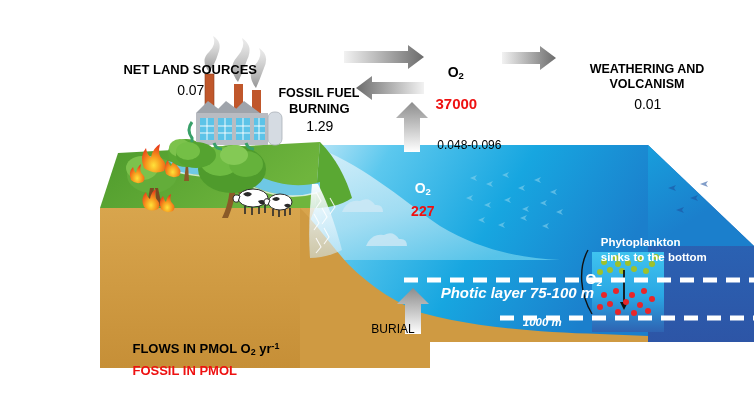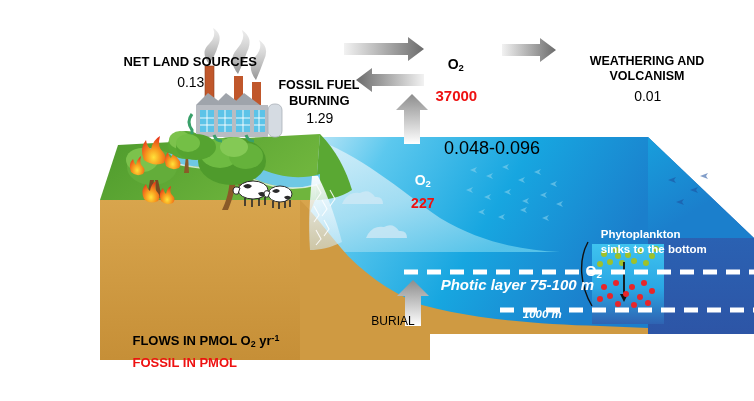--- a/index.html
+++ b/index.html
@@ -3,21 +3,21 @@
 <meta charset="utf-8">
 <style>
   * { box-sizing: border-box; margin:0; padding:0; }
   html,body { background:#ffffff; }
   body {
     width:754px; height:401px;
     position:relative;
     font-family:"Liberation Sans", sans-serif;
     overflow:hidden;
   }
-  #stage { position:absolute; left:0; top:4px; width:754px; height:386px; }
+  #stage { position:absolute; left:0; top:12px; width:754px; height:386px; }
   svg#scene { position:absolute; left:0; top:0; width:754px; height:401px; }
 
   .lbl {
     position:absolute;
     font-family:"Liberation Sans", sans-serif;
     white-space:pre;
     line-height:1.15;
   }
   .blk { color:#000000; }
   .red { color:#ee1111; }
@@ -307,21 +307,21 @@
 
     <g>
       <polygon points="405,322 405,292 397,292 413,276 429,292 421,292 421,322" fill="url(#gArrowUp)"></polygon>
     </g>
   </svg>
 
   <div class="lbl blk b ctr" style="left:108px; top:36px; width:150px; font-size:13px;">
     <span>NET LAND SOURCES</span>
   </div>
   <div class="lbl blk ctr" style="left:108px; top:54px; width:150px; font-size:14px;">
-    <span>0.13</span>
+    <span>0.07</span>
   </div>
 
   <div class="lbl blk b ctr" style="left:264px; top:60px; width:96px; font-size:12.5px;">
     <span>FOSSIL FUEL</span>
   </div>
   <div class="lbl blk b ctr" style="left:264px; top:75px; width:96px; font-size:13px;">
     <span>BURNING</span>
   </div>
   <div class="lbl blk ctr" style="left:264px; top:90px; width:96px; font-size:14px;">
     <span>1.29</span>
@@ -337,21 +337,21 @@
   <div class="lbl blk b ctr" style="left:560px; top:36px; width:160px; font-size:12.5px;">
     <span>WEATHERING AND</span>
   </div>
   <div class="lbl blk b ctr" style="left:560px; top:51px; width:160px; font-size:12.5px;">
     <span>VOLCANISM</span>
   </div>
   <div class="lbl blk ctr" style="left:560px; top:68px; width:160px; font-size:14px;">
     <span>0.01</span>
   </div>
 
-  <div class="lbl blk" style="left:424px; top:113px; font-size:18px;">
+  <div class="lbl blk" style="left:424px; top:113px; font-size:12px;">
     <span>0.048-0.096</span>
   </div>
 
   <div class="lbl wht b ctr" style="left:390px; top:152px; width:50px; font-size:14px;">
     <span>O</span><sub>2</sub>
   </div>
   <div class="lbl red b ctr" style="left:390px; top:175px; width:50px; font-size:14px;">
     <span>227</span>
   </div>
 

